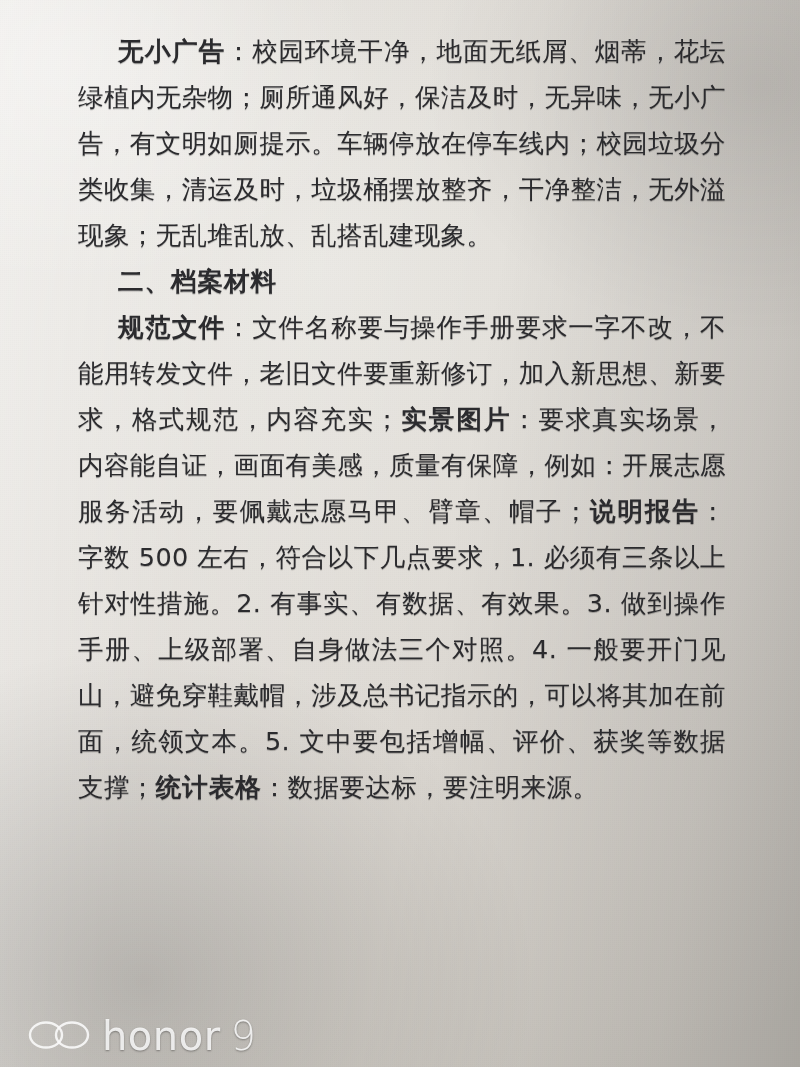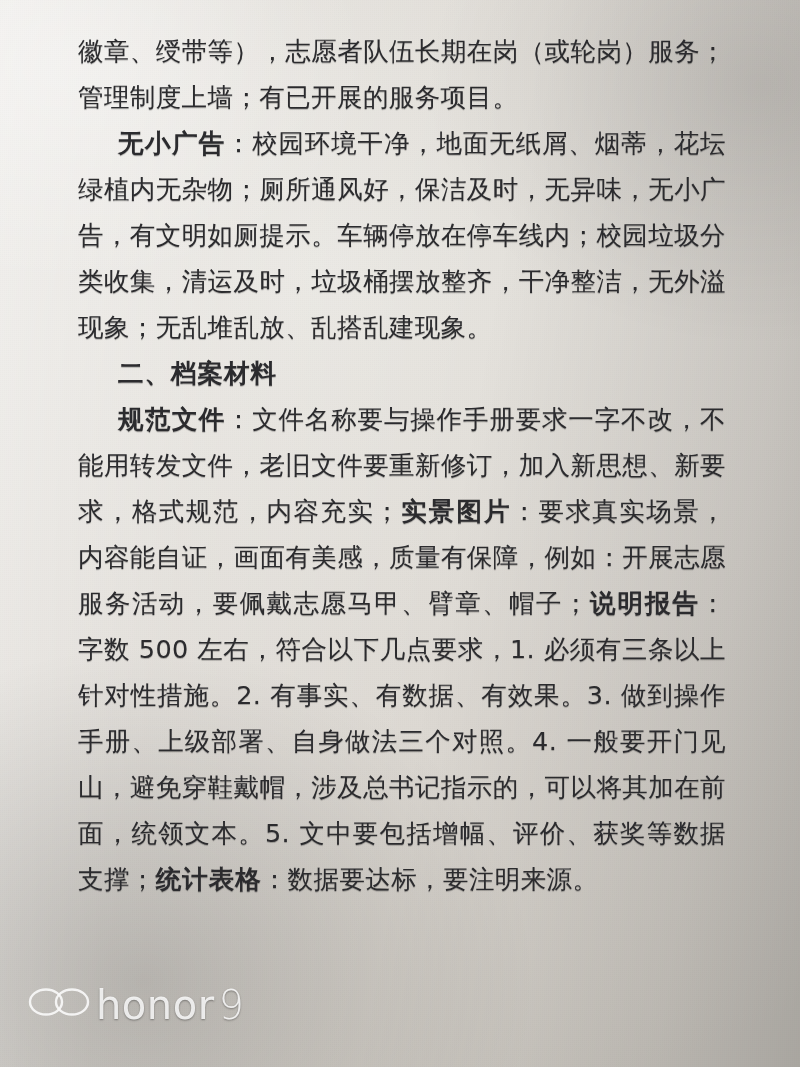--- a/index.html
+++ b/index.html
@@ -82,26 +82,26 @@
   .heading {
     font-weight: 700;
     text-indent: 40px;
     letter-spacing: 2px;
   }
 
   
   .watermark {
     position: absolute;
     left: 28px;
-    bottom: 42px;
+    bottom: 11px;
     color: rgba(250,250,250,0.88);
     text-shadow: 0 1px 2px rgba(0,0,0,0.35);
     display: flex;
-    align-items: center;
-    gap: 2px;
+    align-items: flex-end;
+    gap: 8px;
     pointer-events: none;
   }
   .wm-logo {
     display: block;
     width: 66px;
     height: 30px;
     margin-bottom: 6px;
   }
   .wm-text {
     font-family: "DejaVu Sans", "Liberation Sans", sans-serif;
@@ -120,21 +120,20 @@
 </style>
 </head>
 <body>
 
 <div class="photo">
   <div class="light-a"></div>
   <div class="light-b"></div>
   <div class="grain"></div>
 
   <div class="page-text">
-    <p class="para"><span>徽章、绶带等），志愿者队伍长期在岗（或轮岗）服务；管理制度上墙；有已开展的服务项目。</span></p>
     <p class="para indent"><span class="bold">无小广告</span><span>：校园环境干净，地面无纸屑、烟蒂，花坛绿植内无杂物；厕所通风好，保洁及时，无异味，无小广告，有文明如厕提示。车辆停放在停车线内；校园垃圾分类收集，清运及时，垃圾桶摆放整齐，干净整洁，无外溢现象；无乱堆乱放、乱搭乱建现象。</span></p>
     <p class="para heading"><span class="bold">二、档案材料</span></p>
     <p class="para indent"><span class="bold">规范文件</span><span>：文件名称要与操作手册要求一字不改，不能用转发文件，老旧文件要重新修订，加入新思想、新要求，格式规范，内容充实；</span><span class="bold">实景图片</span><span>：要求真实场景，内容能自证，画面有美感，质量有保障，例如：开展志愿服务活动，要佩戴志愿马甲、臂章、帽子；</span><span class="bold">说明报告</span><span>：字数 500 左右，符合以下几点要求，1. 必须有三条以上针对性措施。2. 有事实、有数据、有效果。3. 做到操作手册、上级部署、自身做法三个对照。4. 一般要开门见山，避免穿鞋戴帽，涉及总书记指示的，可以将其加在前面，统领文本。5. 文中要包括增幅、评价、获奖等数据支撑；</span><span class="bold">统计表格</span><span>：数据要达标，要注明来源。</span></p>
   </div>
 
   <div class="watermark">
     <svg class="wm-logo" viewBox="0 0 66 30">
       <ellipse cx="18" cy="15" rx="16" ry="12.5" fill="none" stroke="rgba(250,250,250,0.9)" stroke-width="2.4"></ellipse>
       <ellipse cx="44" cy="15" rx="16" ry="12.5" fill="none" stroke="rgba(250,250,250,0.9)" stroke-width="2.4"></ellipse>
     </svg>

